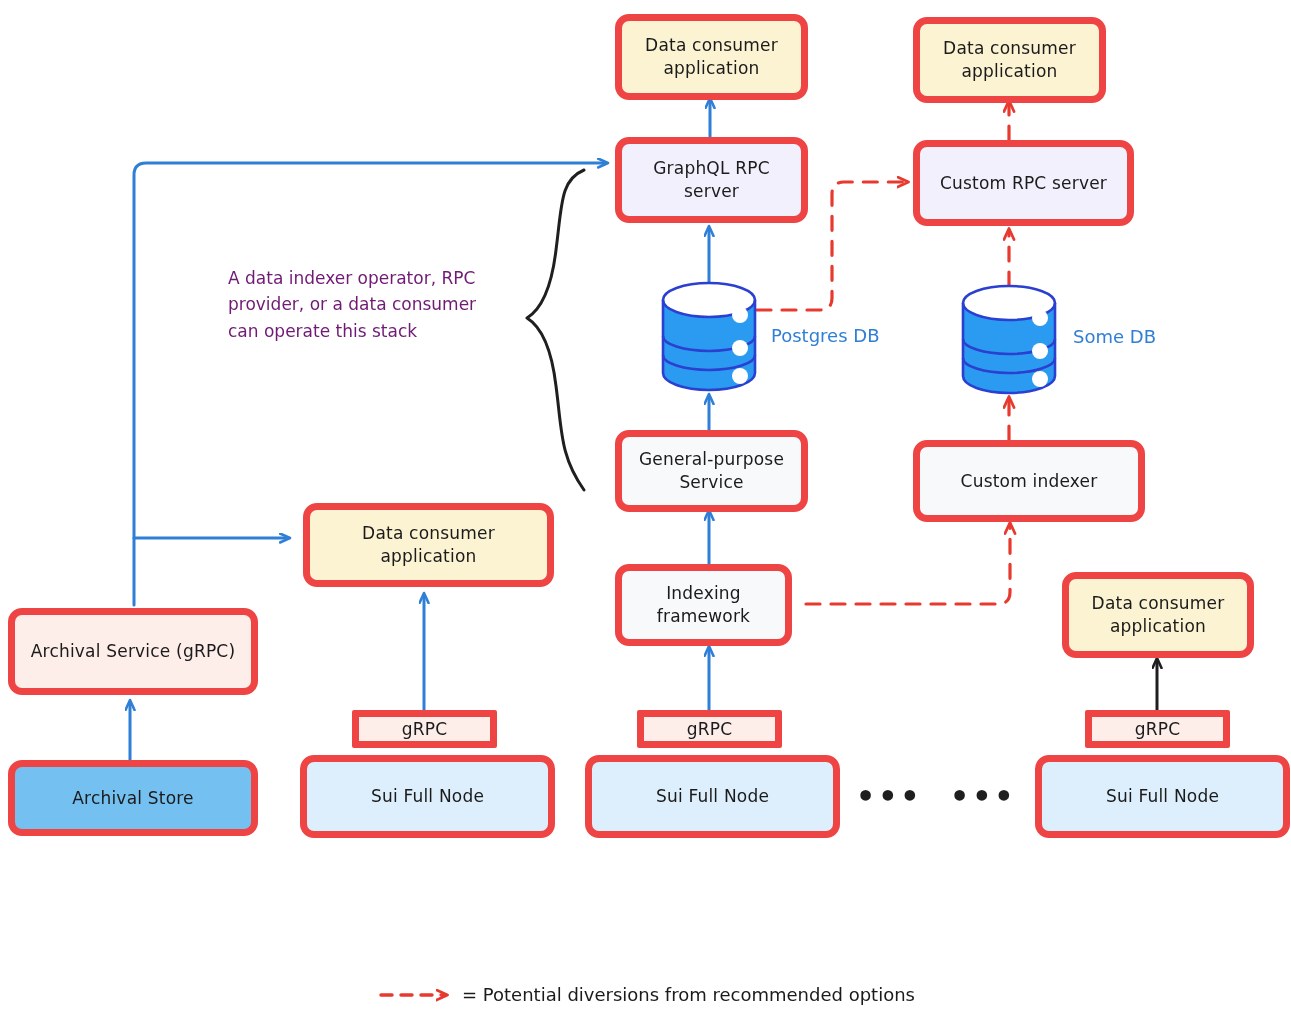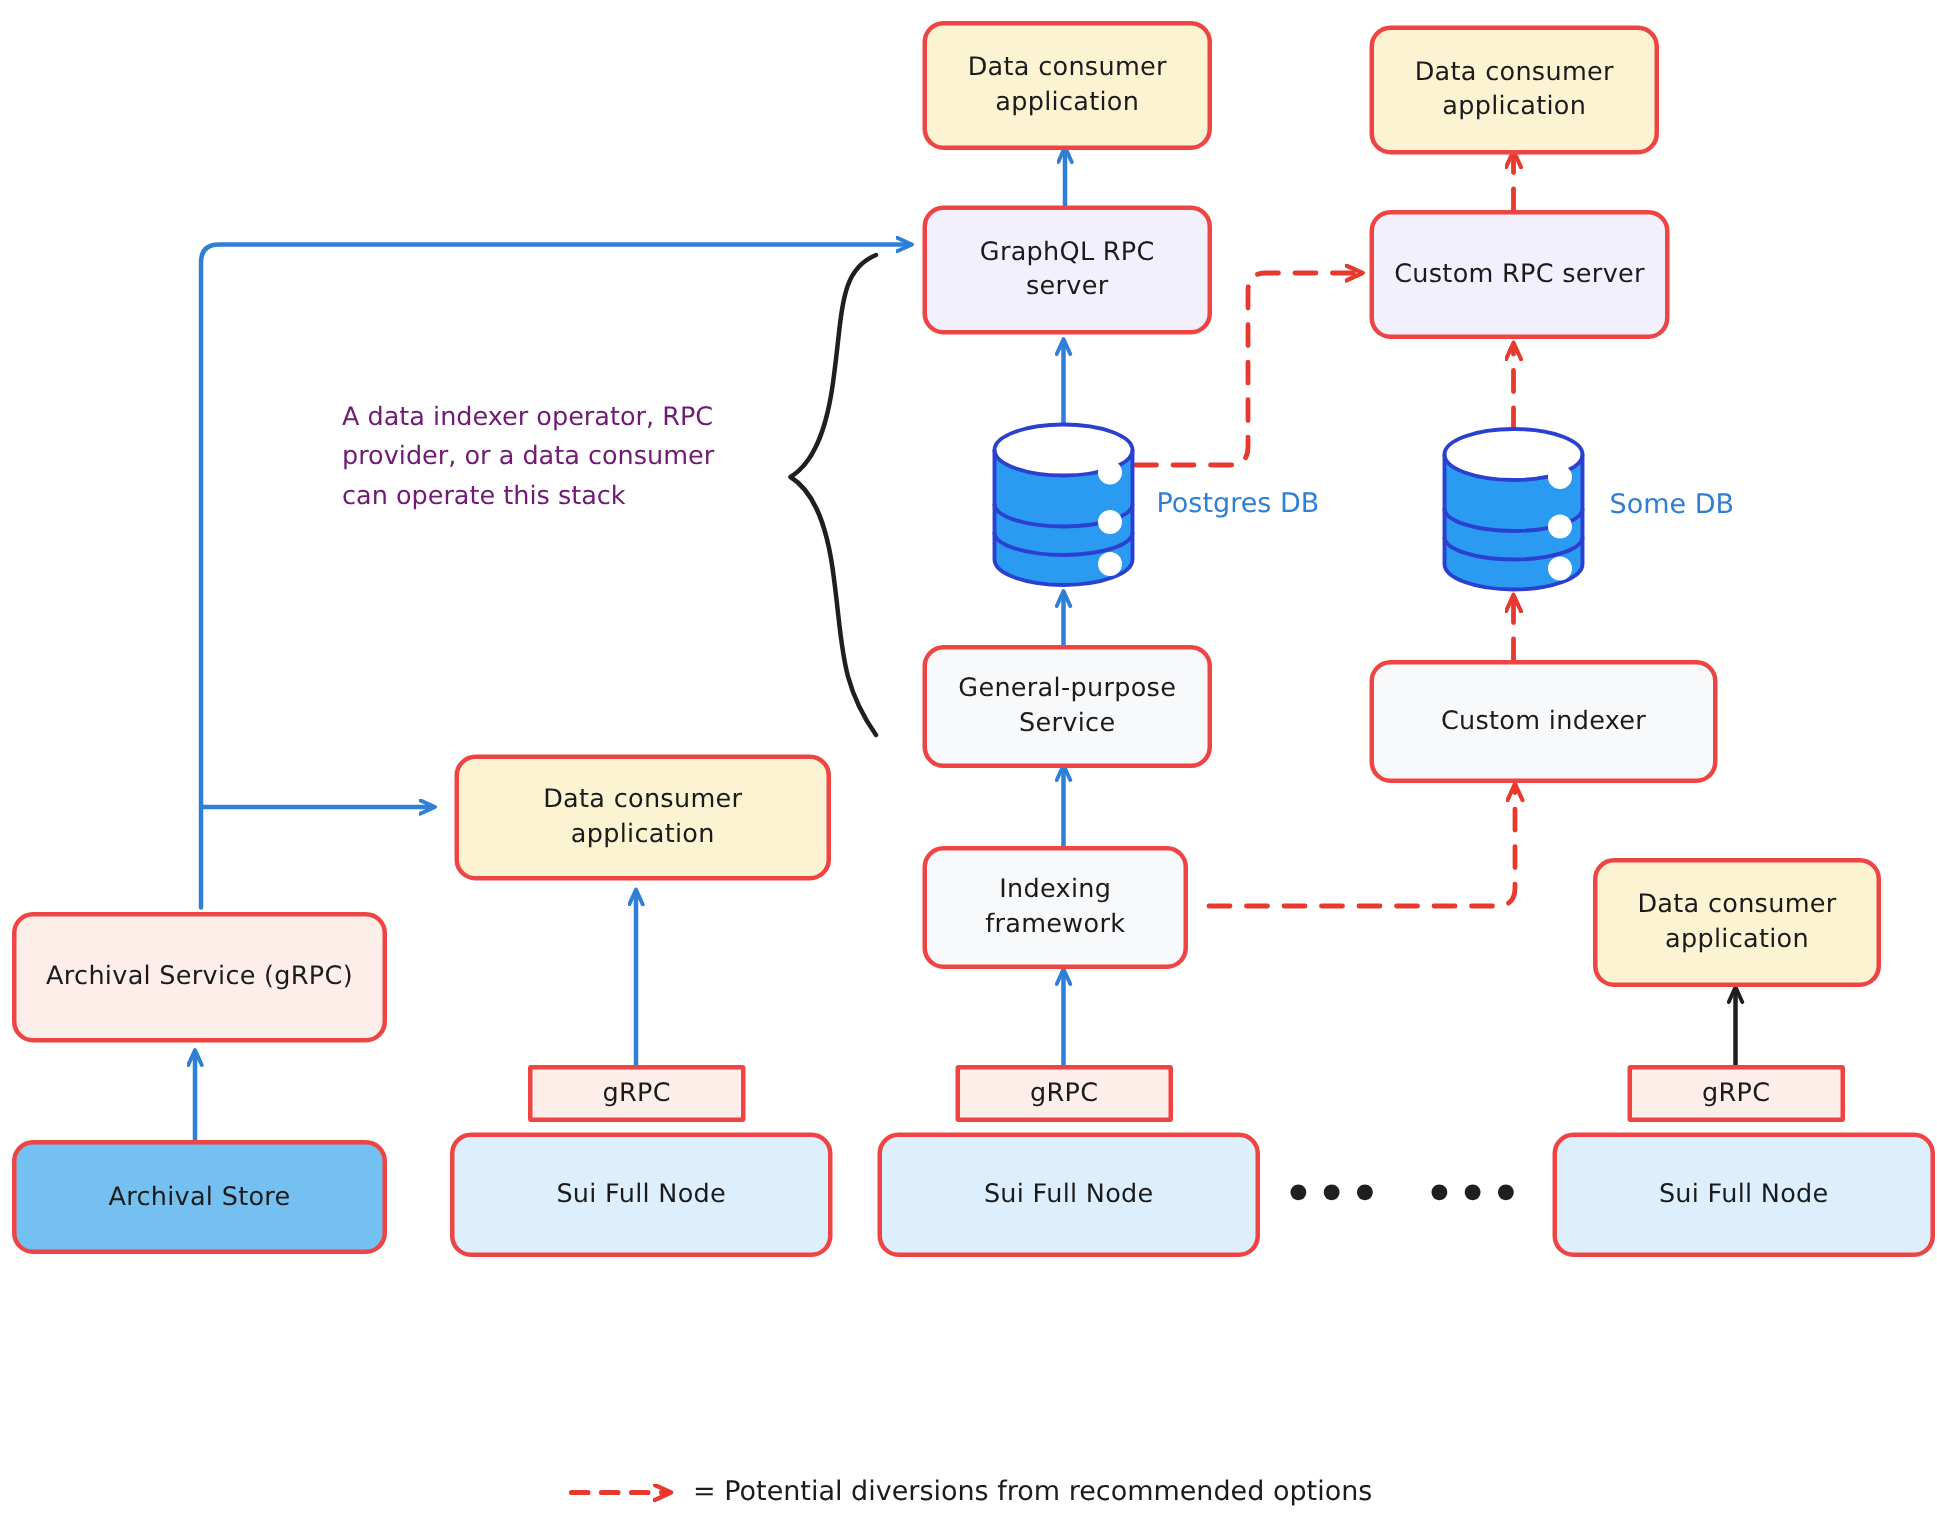--- a/index.html
+++ b/index.html
@@ -23,21 +23,21 @@
     height: 1018px;
     pointer-events: none;
   }
   .node {
     position: absolute;
     box-sizing: border-box;
     display: flex;
     align-items: center;
     justify-content: center;
     text-align: center;
-    border: 3px solid #ef4444;
+    border: 7px solid #ef4444;
     color: #1b1b1b;
     font-family: "DejaVu Sans", sans-serif;
     font-size: 17px;
     line-height: 1.35;
     letter-spacing: 0.2px;
     z-index: 5;
   }
   .node span { display: block; padding: 0 8px; }
   .rounded { border-radius: 14px; }
   .sharp { border-radius: 2px; }
@@ -187,21 +187,21 @@
   </div>
 
   <div class="node rounded fill-yellow" style="left:913px; top:17px; width:193px; height:86px;">
     <span>Data consumer application</span>
   </div>
 
   <div class="node rounded fill-lav" style="left:615px; top:137px; width:193px; height:86px;">
     <span>GraphQL RPC server</span>
   </div>
 
-  <div class="node rounded fill-lav" style="left:913px; top:140px; width:200px; height:86px;">
+  <div class="node rounded fill-lav" style="left:913px; top:140px; width:221px; height:86px;">
     <span>Custom RPC server</span>
   </div>
 
   <div class="dblabel" style="left:771px; top:325px;">Postgres DB</div>
 
   <div class="dblabel" style="left:1073px; top:326px;">Some DB</div>
 
   <div class="node rounded fill-gray" style="left:615px; top:430px; width:193px; height:82px;">
     <span>General-purpose Service</span>
   </div>

